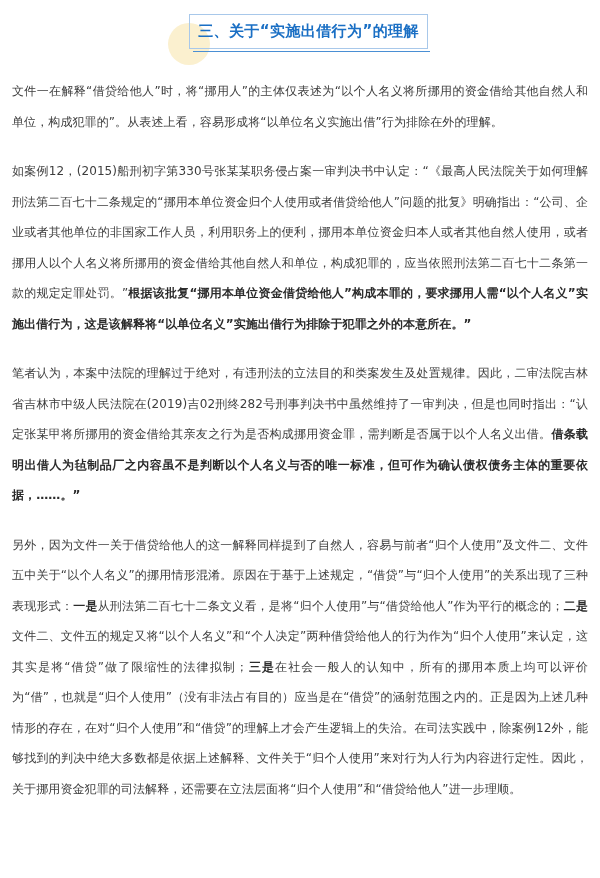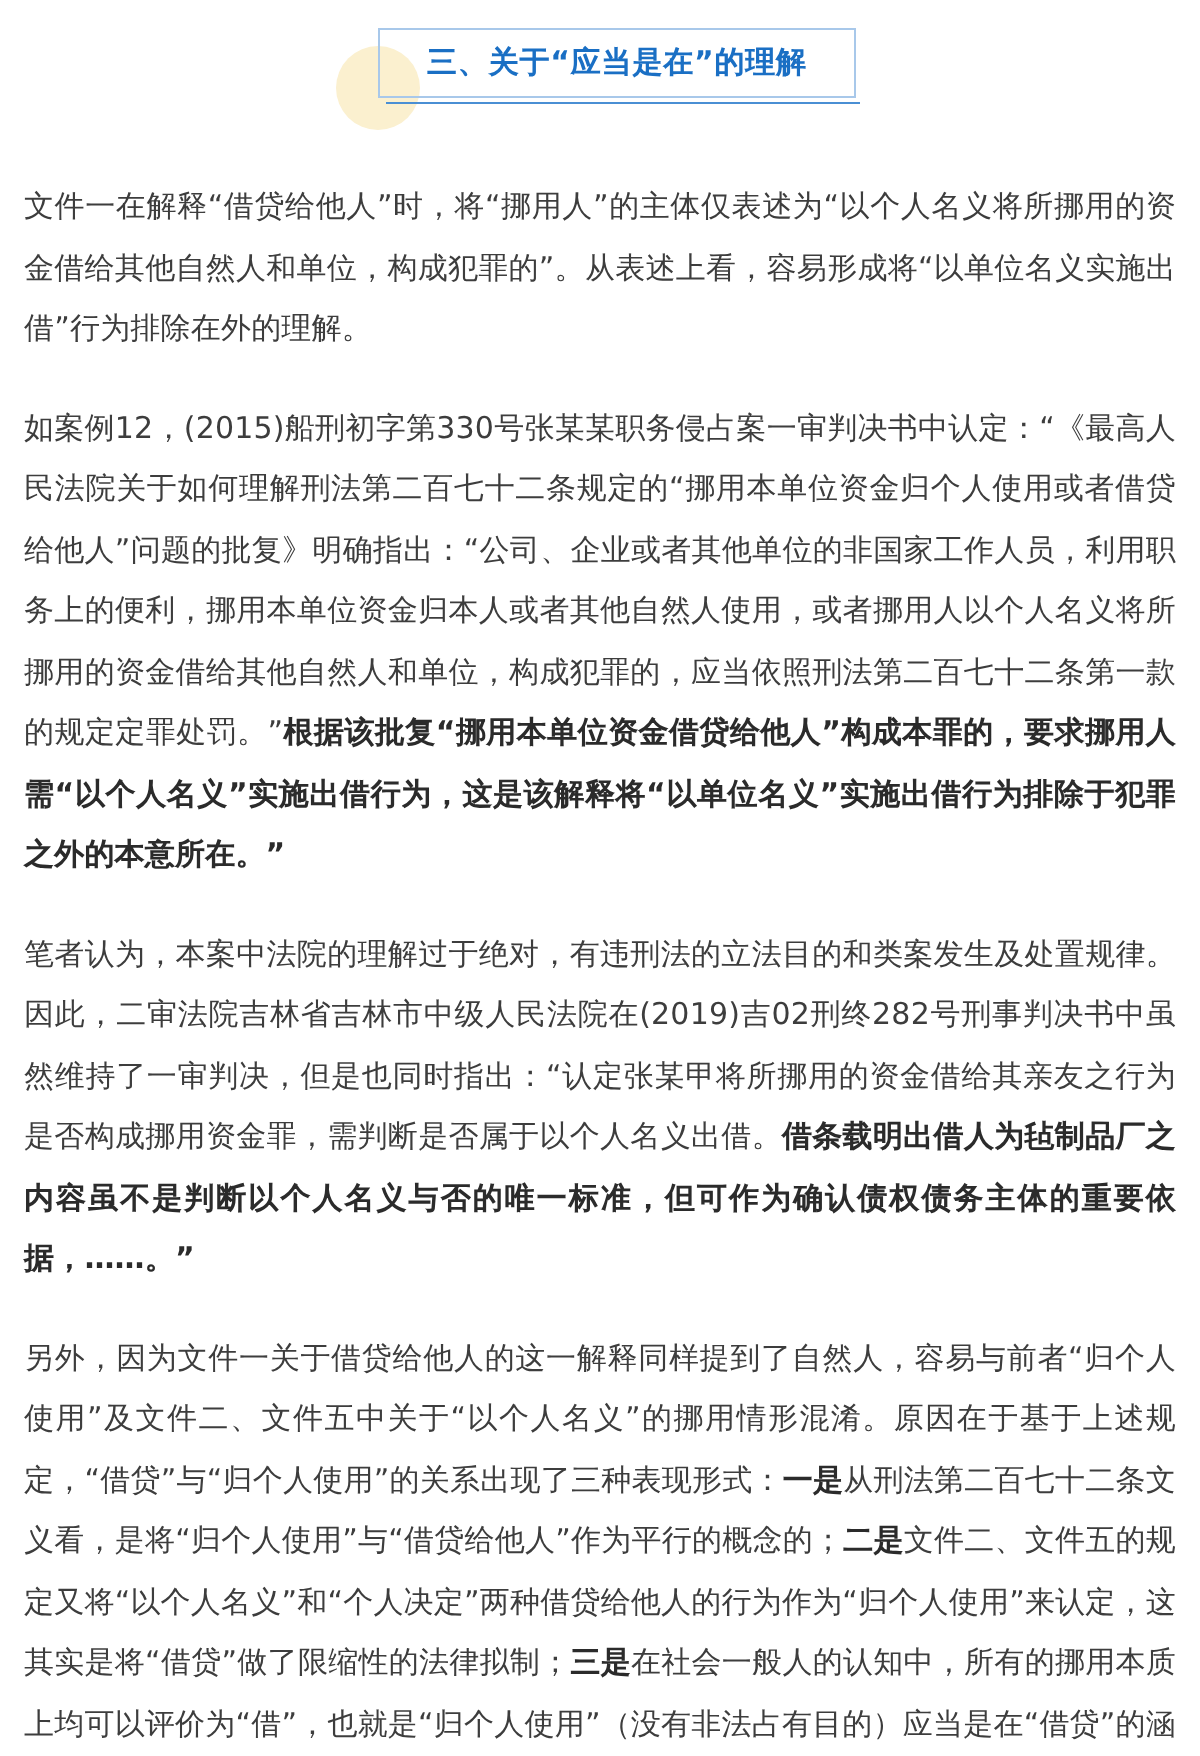--- a/index.html
+++ b/index.html
@@ -69,43 +69,43 @@
     font-size: 15px;
     font-weight: bold;
     color: #1a6fc4;
     letter-spacing: 0.4px;
     white-space: nowrap;
     z-index: 3;
   }
 
   
   .para {
-    font-size: 15px;
+    font-size: 12px;
     line-height: 30.5px;
     text-align: justify;
     text-justify: inter-ideograph;
-    margin: 16px 0 19px 0;
+    margin: 4px 0 19px 0;
     color: #3d3d3d;
     letter-spacing: 0.1px;
   }
   .para:last-child { margin-bottom: 0; }
   .para b, .para strong {
     font-weight: bold;
     color: #2b2b2b;
   }
 </style>
 </head>
 <body>
 
 <div class="page">
 
   <div class="heading-wrap">
     <div class="heading-circle"></div>
     <div class="heading-box"></div>
-    <div class="heading-title">三、关于“应当是在”的理解</div>
+    <div class="heading-title">三、关于“实施出借行为”的理解</div>
   </div>
 
   <div class="body-text">
     <p class="para"><span>文件一在解释“借贷给他人”时，将“挪用人”的主体仅表述为“以个人名义将所挪用的资金借给其他自然人和单位，构成犯罪的”。从表述上看，容易形成将“以单位名义实施出借”行为排除在外的理解。</span></p>
     <p class="para"><span>如案例12，(2015)船刑初字第330号张某某职务侵占案一审判决书中认定：“《最高人民法院关于如何理解刑法第二百七十二条规定的“挪用本单位资金归个人使用或者借贷给他人”问题的批复》明确指出：“公司、企业或者其他单位的非国家工作人员，利用职务上的便利，挪用本单位资金归本人或者其他自然人使用，或者挪用人以个人名义将所挪用的资金借给其他自然人和单位，构成犯罪的，应当依照刑法第二百七十二条第一款的规定定罪处罚。”</span><b>根据该批复“挪用本单位资金借贷给他人”构成本罪的，要求挪用人需“以个人名义”实施出借行为，这是该解释将“以单位名义”实施出借行为排除于犯罪之外的本意所在。”</b></p>
     <p class="para"><span>笔者认为，本案中法院的理解过于绝对，有违刑法的立法目的和类案发生及处置规律。因此，二审法院吉林省吉林市中级人民法院在(2019)吉02刑终282号刑事判决书中虽然维持了一审判决，但是也同时指出：“认定张某甲将所挪用的资金借给其亲友之行为是否构成挪用资金罪，需判断是否属于以个人名义出借。</span><b>借条载明出借人为毡制品厂之内容虽不是判断以个人名义与否的唯一标准，但可作为确认债权债务主体的重要依据，……。”</b></p>
     <p class="para"><span>另外，因为文件一关于借贷给他人的这一解释同样提到了自然人，容易与前者“归个人使用”及文件二、文件五中关于“以个人名义”的挪用情形混淆。原因在于基于上述规定，“借贷”与“归个人使用”的关系出现了三种表现形式：</span><b>一是</b><span>从刑法第二百七十二条文义看，是将“归个人使用”与“借贷给他人”作为平行的概念的；</span><b>二是</b><span>文件二、文件五的规定又将“以个人名义”和“个人决定”两种借贷给他人的行为作为“归个人使用”来认定，这其实是将“借贷”做了限缩性的法律拟制；</span><b>三是</b><span>在社会一般人的认知中，所有的挪用本质上均可以评价为“借”，也就是“归个人使用”（没有非法占有目的）应当是在“借贷”的涵射范围之内的。正是因为上述几种情形的存在，在对“归个人使用”和“借贷”的理解上才会产生逻辑上的失洽。在司法实践中，除案例12外，能够找到的判决中绝大多数都是依据上述解释、文件关于“归个人使用”来对行为人行为内容进行定性。因此，关于挪用资金犯罪的司法解释，还需要在立法层面将“归个人使用”和“借贷给他人”进一步理顺。</span></p>
   </div>
 
 </div>

